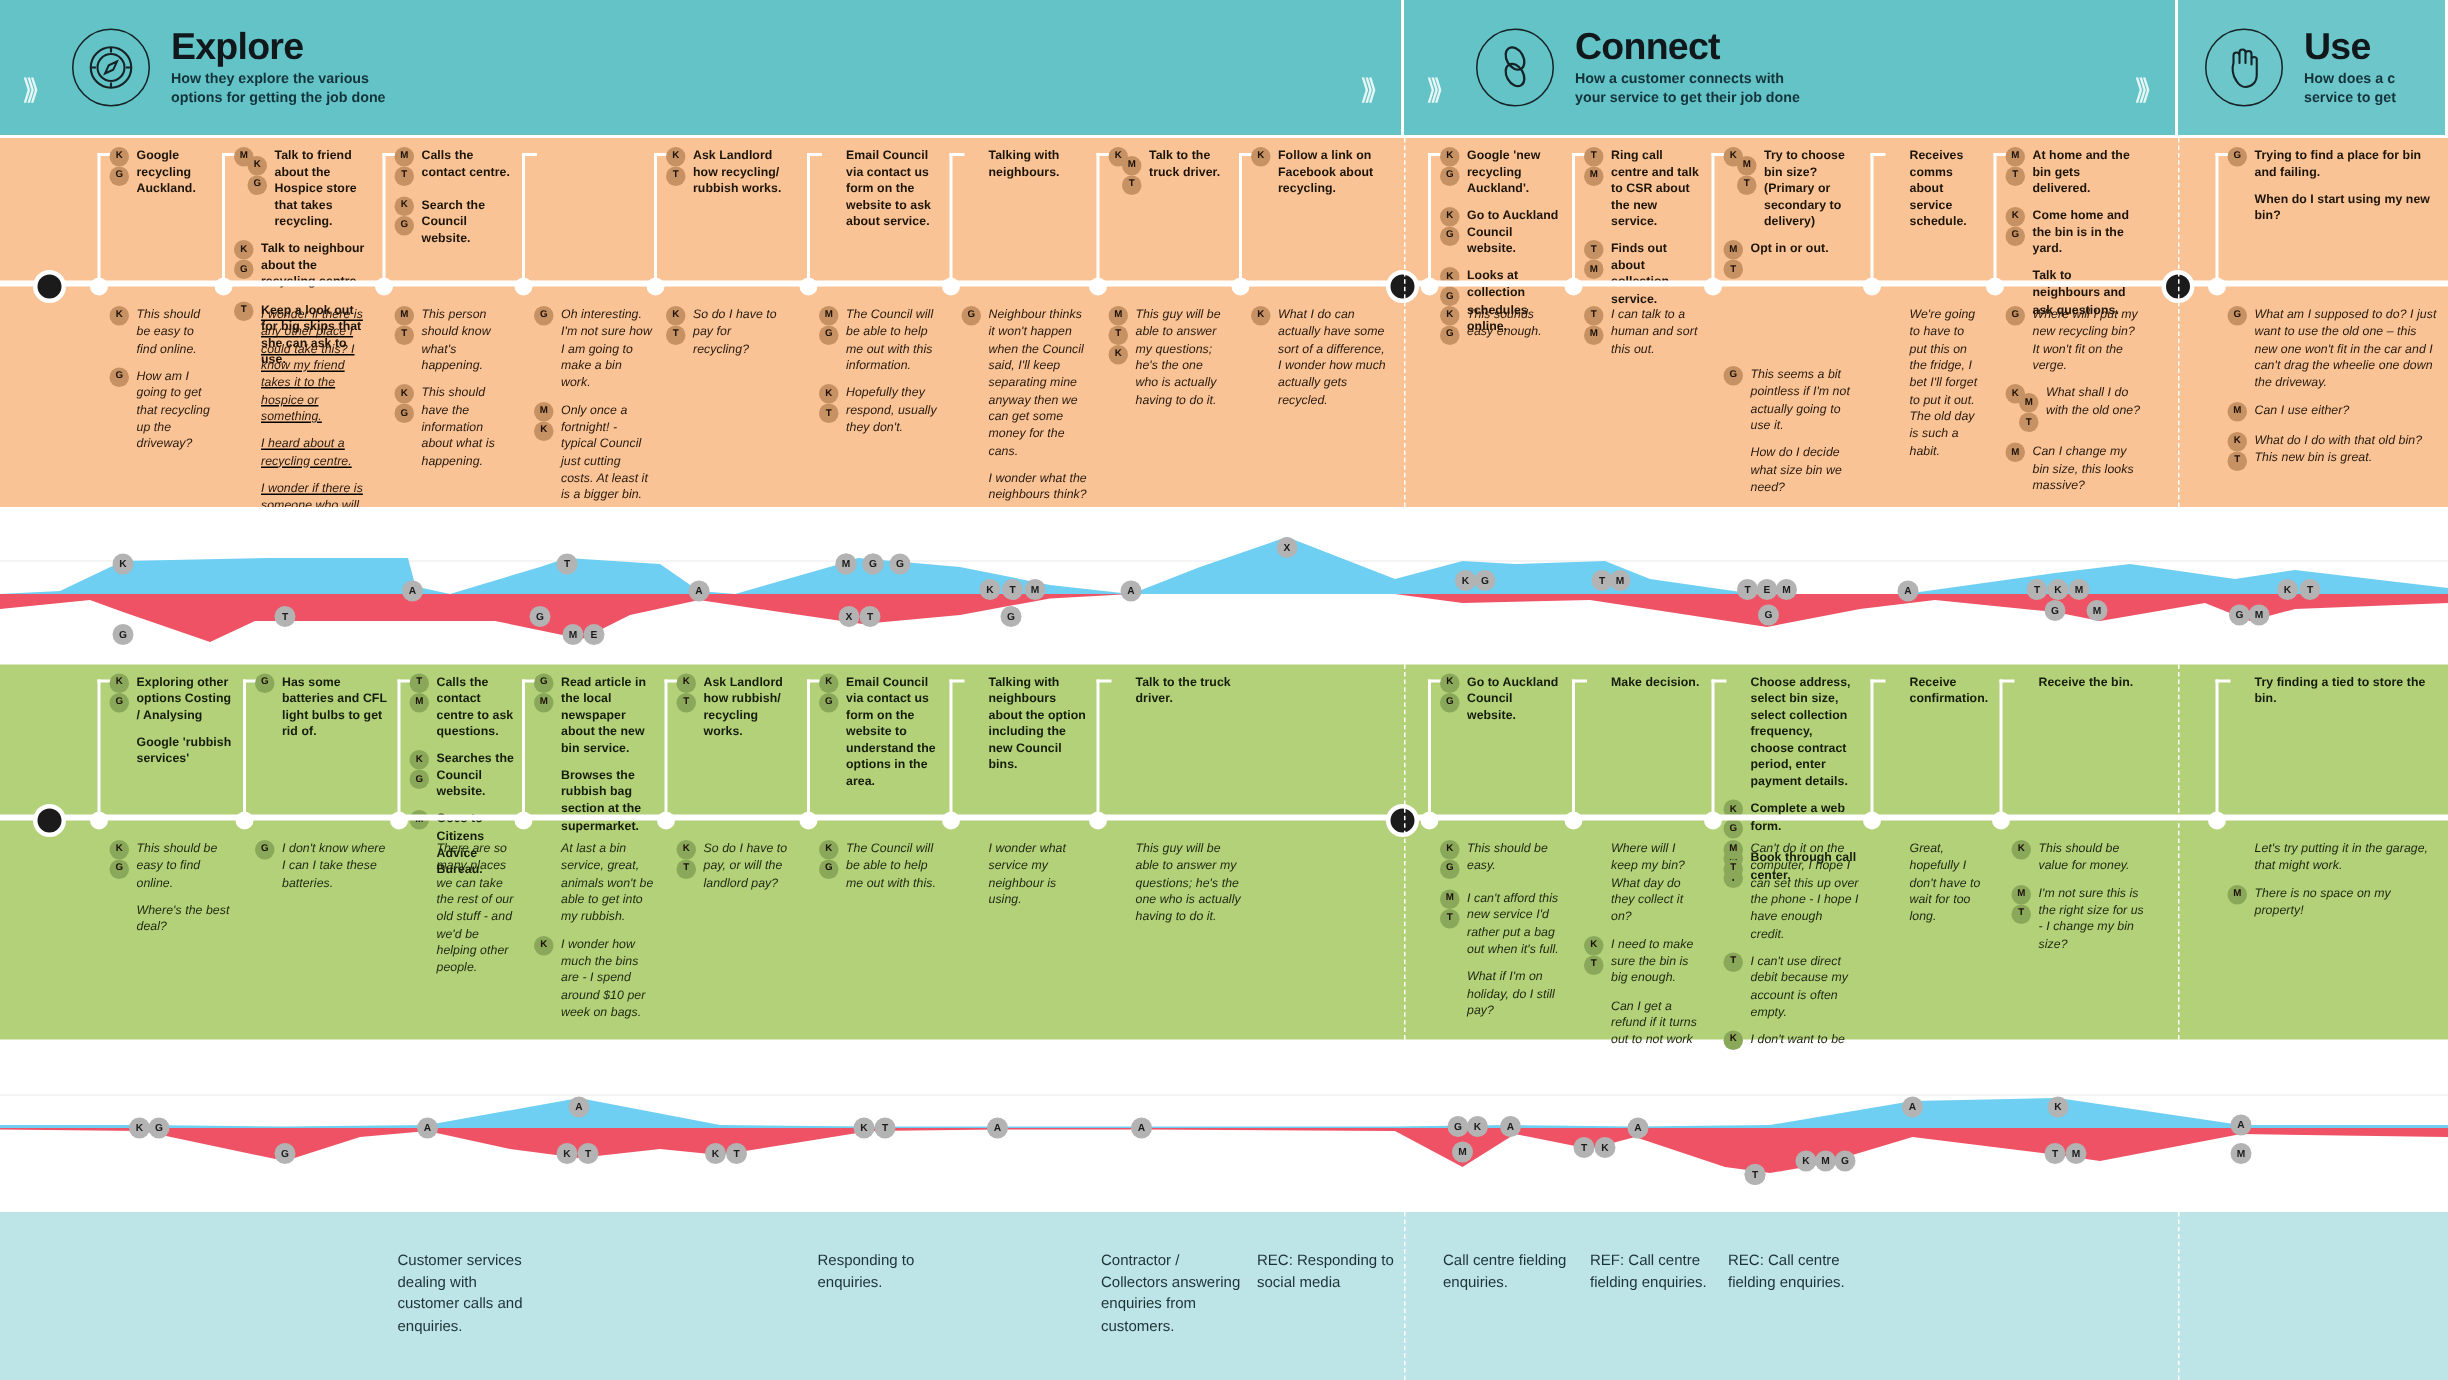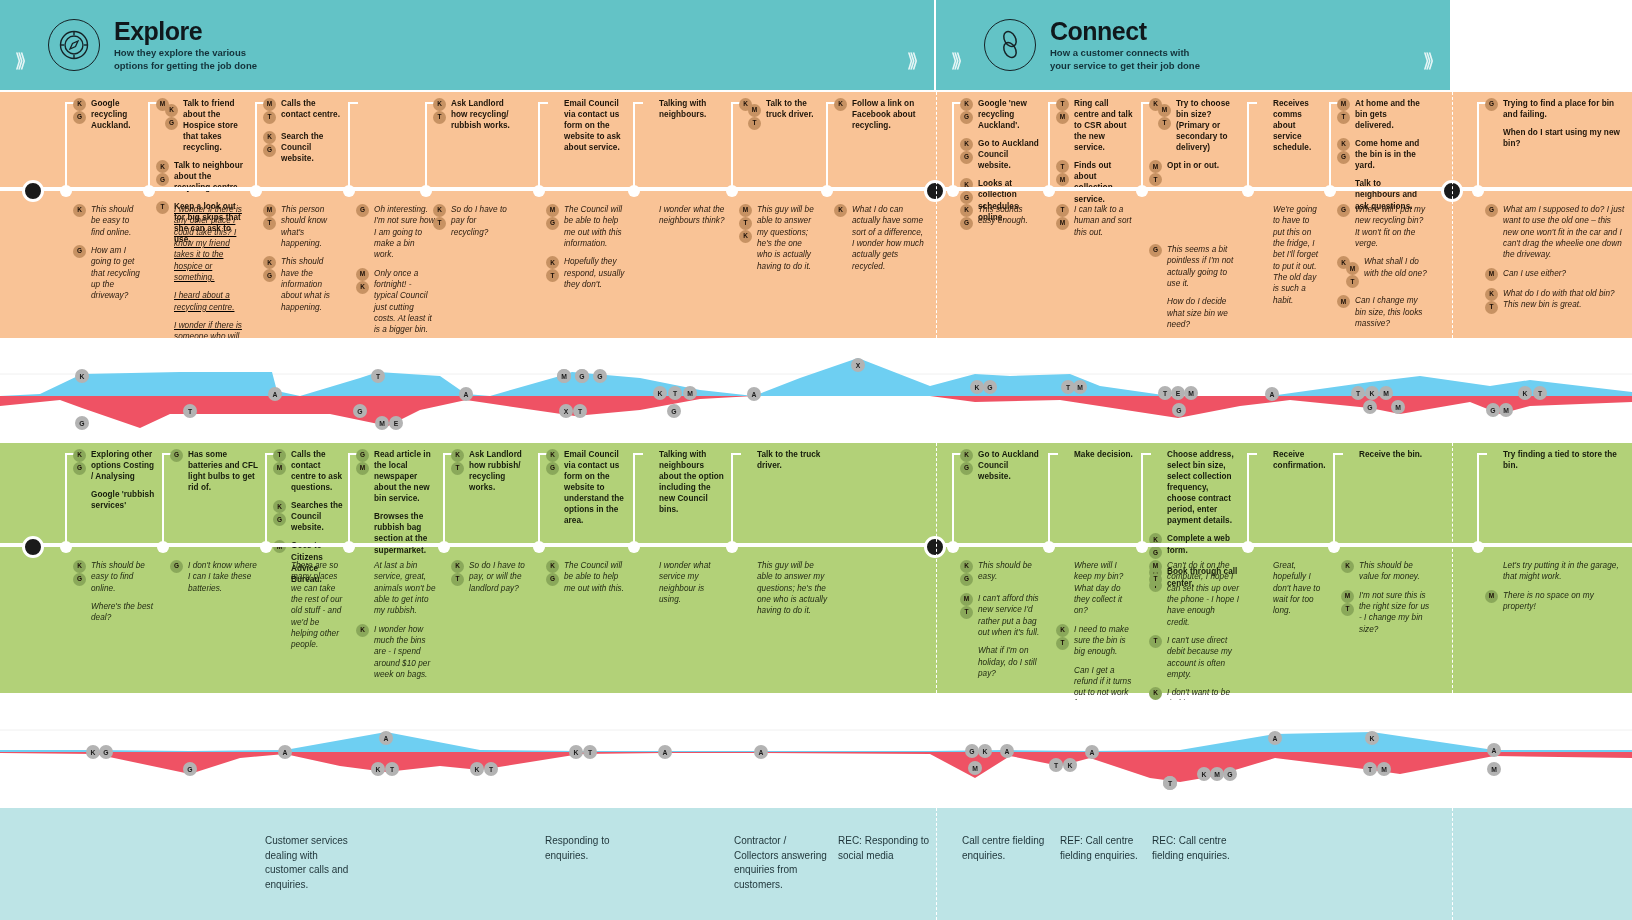--- a/index.html
+++ b/index.html
@@ -176,20 +176,34 @@
       </div>
       <div>
         <div class="phase-title">Connect</div>
         <div class="phase-sub" style="white-space:pre-line">How a customer connects with
 your service to get their job done</div>
       </div>
     </div>
     <div class="chev" style="position:absolute;right:6px;bottom:0">⟩⟩⟩</div>
   </div>
 
+  <div class="phase-head dim" style="width:180px">
+    <div class="phase-inner" style="padding-left:18px">
+      <div class="phase-icon">
+        <svg width="30" height="34" viewBox="0 0 30 34">
+          <path d="M10 26 C7 22 7 17 8 14 L8 9 a2 2 0 0 1 4 0 L12 14 L12 7 a2 2 0 0 1 4 0 L16 14 L16 8 a2 2 0 0 1 4 0 L20 15 L20 11 a2 2 0 0 1 3.5 0 L23.5 22 C23.5 27 20 30 16 30 C13 30 11.5 28.5 10 26 Z" fill="none" stroke="#152226" stroke-width="1.4" stroke-linejoin="round"></path>
+        </svg>
+      </div>
+      <div>
+        <div class="phase-title">Use</div>
+        <div class="phase-sub" style="white-space:pre-line">How does a c
+service to get</div>
+      </div>
+    </div>
+  </div>
 </div>
 
 <div class="lane lane-orange" id="lane1" style="top:92px; height:246px;">
   <div class="cols" id="lane1-cols">
       <div class="col" style="left: 65px; width: 80px;">
         <div class="stem" style="height: 87px;"></div>
         <div class="tick"></div>
         <div class="node" style="top: 93px;"></div>
         <div class="acts" style="width: 70px;">
           <div class="itm act-block">
@@ -341,21 +355,21 @@
           <div class="itm th-block">
             <div class="persona-stack">
               <div style="display: flex; flex-direction: column;">
                 <div class="pbadge">T</div>
               </div>
             </div>
             <div class="th-text">I want this to start now.</div>
           </div>
         </div>
       </div>
-      <div class="col" style="left: 425px; width: 90px;">
+      <div class="col" style="left: 436px; width: 90px;">
         <div class="stem" style="height: 87px;"></div>
         <div class="tick"></div>
         <div class="node" style="top: 93px;"></div>
         <div class="acts" style="width: 80px;">
           <div class="itm act-block">
             <div class="persona-stack">
               <div style="display: flex; flex-direction: column;">
                 <div class="pbadge">K</div>
                 <div class="pbadge">T</div>
               </div>
@@ -410,20 +424,28 @@
         <div class="stem" style="height: 87px;"></div>
         <div class="tick"></div>
         <div class="node" style="top: 93px;"></div>
         <div class="acts" style="width: 85px;">
           <div class="itm act-block">
             <div class="spacer-badges"></div>
             <div class="act-text">Talking with neighbours.</div>
           </div>
         </div>
         <div class="thoughts" style="top: 112px; width: 85px;">
+          <div class="itm th-block">
+            <div class="persona-stack">
+              <div style="display: flex; flex-direction: column;">
+                <div class="pbadge">G</div>
+              </div>
+            </div>
+            <div class="th-text">Neighbour thinks it won't happen when the Council said, I'll keep separating mine anyway then we can get some money for the cans.</div>
+          </div>
           <div class="itm th-block">
             <div class="spacer-badges"></div>
             <div class="th-text">I wonder what the neighbours think?</div>
           </div>
         </div>
       </div>
       <div class="col" style="left: 731px; width: 90px;">
         <div class="stem" style="height: 87px;"></div>
         <div class="tick"></div>
         <div class="node" style="top: 93px;"></div>

